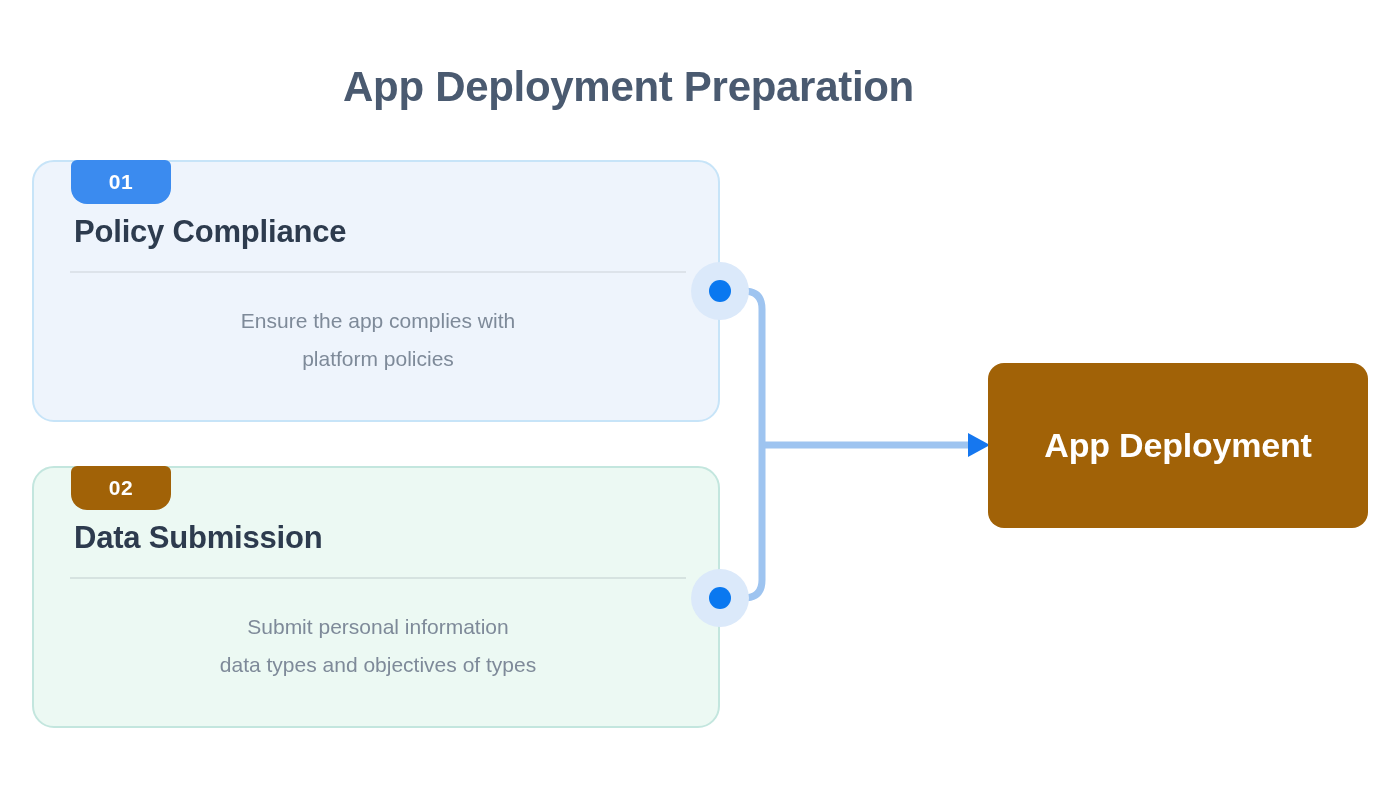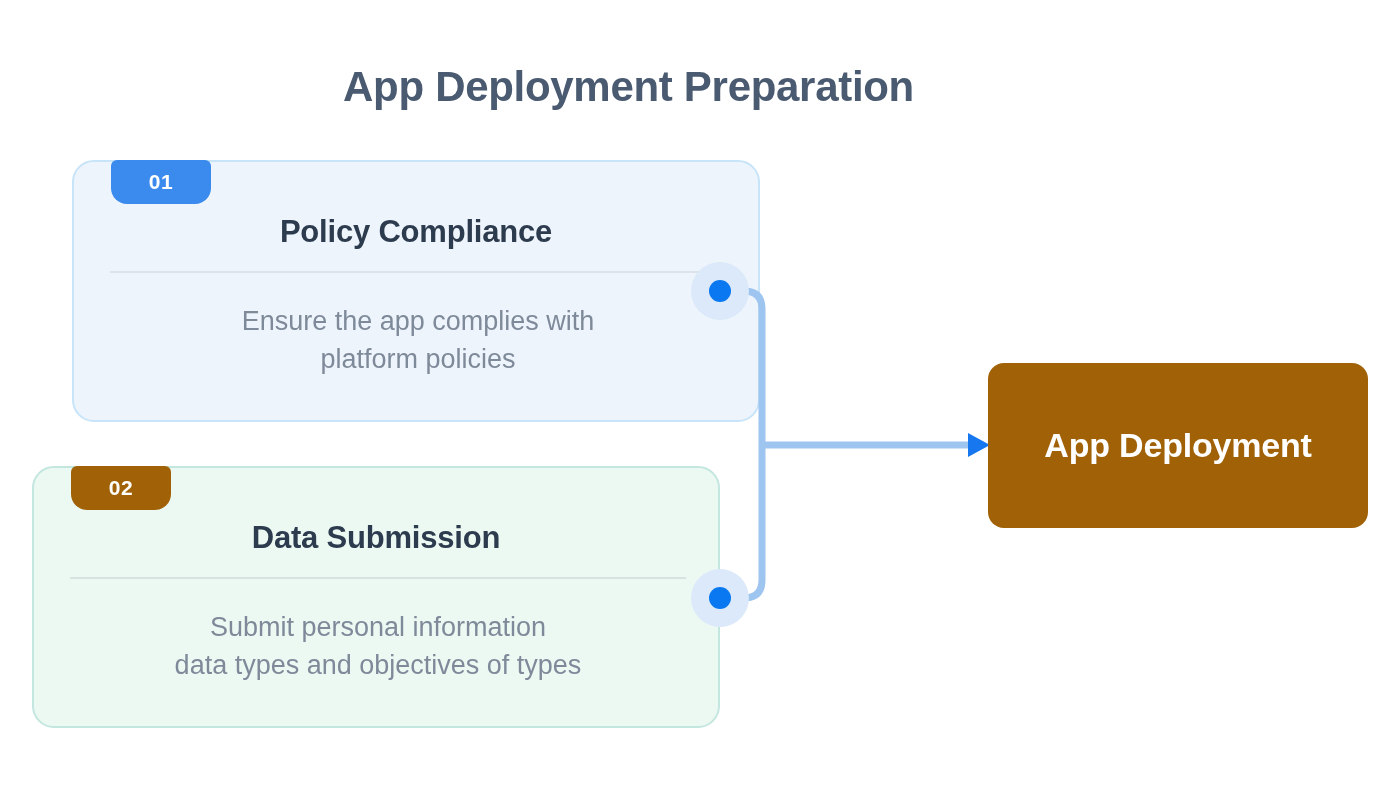--- a/index.html
+++ b/index.html
@@ -38,21 +38,20 @@
     box-sizing: border-box;
     border-radius: 22px;
     border: 2px solid transparent;
     overflow: visible;
   }
   .card-1 {
     top: 160px;
     height: 262px;
     background: #eef4fc;
     border-color: #c7e4f8;
-    margin-left: 40px;
   }
   .card-2 {
     top: 466px;
     height: 262px;
     background: #ecf9f3;
     border-color: #c3e6de;
   }
 
   .badge {
     position: absolute;
@@ -70,44 +69,44 @@
     letter-spacing: 0.5px;
   }
   .badge-blue { background: #3b8bef; }
   .badge-teal { background: #a16207; }
 
   .card-title {
     position: absolute;
     left: 0;
     top: 52px;
     width: 100%;
-    text-align: center;
     font-size: 31px;
     font-weight: bold;
     color: #2d3b4e;
     letter-spacing: -0.2px;
+    padding-left: 40px;
   }
 
   .card-divider {
     position: absolute;
     left: 36px;
     top: 109px;
     width: 616px;
     height: 2px;
     background: #dde3ea;
   }
   .card-2 .card-divider { background: #d6e3e0; }
 
   .card-body {
     position: absolute;
     left: 28px;
     top: 140px;
     width: 632px;
     text-align: center;
-    font-size: 27px;
+    font-size: 21px;
     line-height: 38px;
     color: #7e8a99;
   }
 
   
   .connector-layer {
     position: absolute;
     left: 0;
     top: 0;
     width: 1400px;

